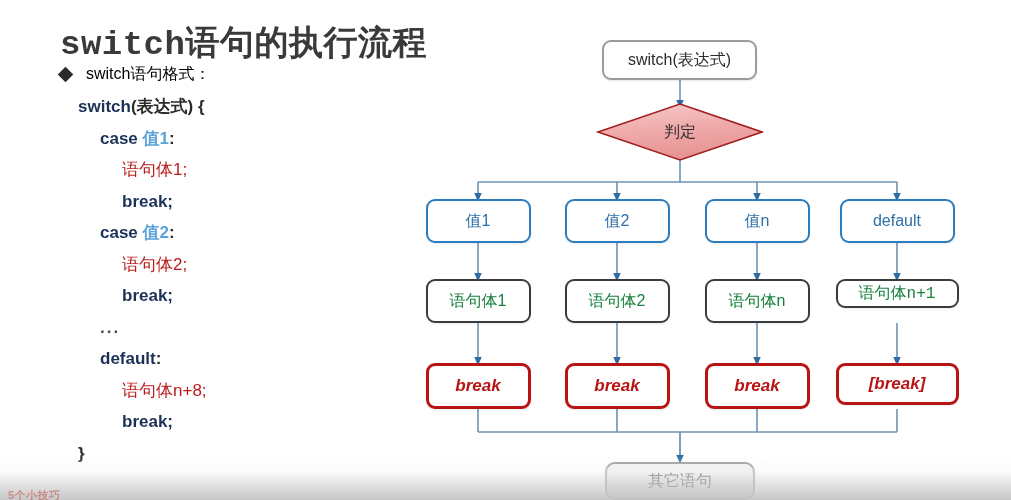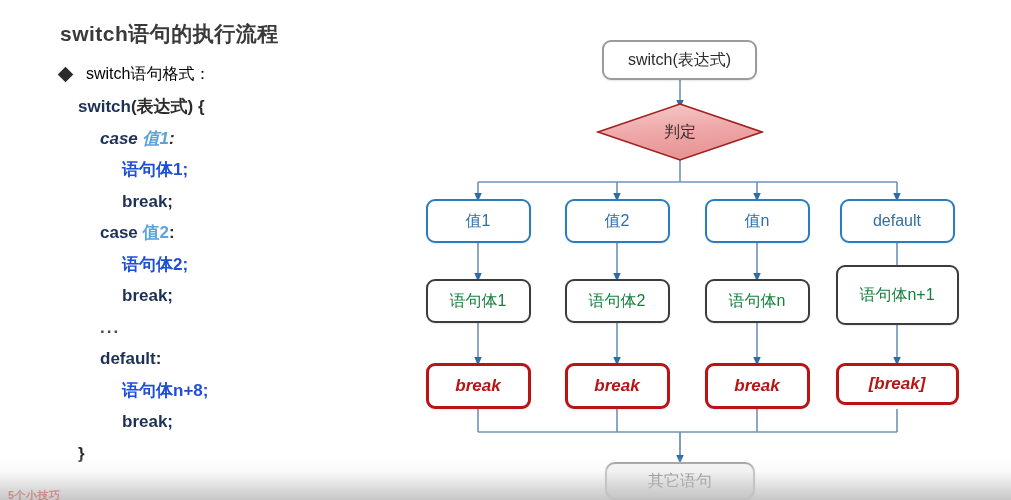--- a/index.html
+++ b/index.html
@@ -26,22 +26,22 @@
     font-size:11px; font-weight:bold; color:#c0392b;
     opacity:.45; letter-spacing:.5px;
     white-space:nowrap;
   }
 
   
   #left-panel { position:absolute; left:0; top:0; width:400px; height:500px; }
 
   #page-title {
     position:absolute; left:60px; top:20px;
-    font-size:21px; font-weight:bold; color:#3a3a3a;
-    letter-spacing:.5px; white-space:nowrap;
+    font-size:34px; font-weight:bold; color:#3a3a3a;
+    letter-spacing:.5px; white-space:nowrap;font-family:Liberation Mono, monospace;
   }
   #bullet-row {
     position:absolute; left:60px; top:64px;
     display:flex; align-items:center; gap:15px;
   }
   #bullet-diamond {
     width:11px; height:11px; background:#2b2b2b;
     transform:rotate(45deg); flex:none;
   }
 
@@ -49,21 +49,21 @@
     position:absolute;
     font-size:17px;
     font-weight:bold;
     color:#1f2f4d;
     white-space:pre;
     line-height:1;
   }
   .kw    { color:#1c3157; }
   .val   { color:#5ba3d9; font-weight:bold; }
   .punc  { color:#2b2b2b; }
-  .body  { color:#1d4ed8; font-weight:bold; }
+  .body  { color:#b91c1c; font-weight:normal; }
   .dots  { color:#4a4a4a; letter-spacing:2px; }
 
   
   #flow { position:absolute; left:400px; top:0; width:611px; height:500px; }
   #flow svg { position:absolute; left:0; top:0; }
 
   .node {
     position:absolute;
     display:flex; align-items:center; justify-content:center;
     text-align:center;
@@ -109,21 +109,21 @@
 
     <div id="page-title">switch语句的执行流程</div>
 
     <div id="bullet-row">
       <span id="bullet-diamond"></span>
       <span>switch语句格式：</span>
     </div>
 
     <div id="code-block">
         <div class="code-line" style="left: 78px; top: 98px;"><span class="kw">switch</span><span class="punc">(表达式) {</span></div>
-        <div class="code-line" style="left: 100px; top: 129.5px; font-style: italic;"><span class="kw">case </span><span class="val">值1</span><span class="punc">:</span></div>
+        <div class="code-line" style="left: 100px; top: 129.5px;"><span class="kw">case </span><span class="val">值1</span><span class="punc">:</span></div>
         <div class="code-line" style="left: 122px; top: 161px;"><span class="body">语句体1;</span></div>
         <div class="code-line" style="left: 122px; top: 192.5px;"><span class="kw">break;</span></div>
         <div class="code-line" style="left: 100px; top: 224px;"><span class="kw">case </span><span class="val">值2</span><span class="punc">:</span></div>
         <div class="code-line" style="left: 122px; top: 255.5px;"><span class="body">语句体2;</span></div>
         <div class="code-line" style="left: 122px; top: 287px;"><span class="kw">break;</span></div>
         <div class="code-line" style="left: 100px; top: 318.5px;"><span class="dots">...</span></div>
         <div class="code-line" style="left: 100px; top: 350px;"><span class="kw">default</span><span class="punc">:</span></div>
         <div class="code-line" style="left: 122px; top: 381.5px;"><span class="body">语句体n+8;</span></div>
         <div class="code-line" style="left: 122px; top: 413px;"><span class="kw">break;</span></div>
         <div class="code-line" style="left: 78px; top: 444.5px;"><span class="punc">}</span></div>
@@ -183,21 +183,21 @@
     <div id="nodes-values">
         <div class="node node-value" style="left: 25.5px; top: 199px; width: 105px; height: 44px;">值1</div>
         <div class="node node-value" style="left: 164.5px; top: 199px; width: 105px; height: 44px;">值2</div>
         <div class="node node-value" style="left: 304.5px; top: 199px; width: 105px; height: 44px;">值n</div>
         <div class="node node-value" style="left: 439.5px; top: 199px; width: 115px; height: 44px;">default</div>
       </div>
     <div id="nodes-statements">
         <div class="node node-stmt" style="left: 25.5px; top: 279px; width: 105px; height: 44px;">语句体1</div>
         <div class="node node-stmt" style="left: 164.5px; top: 279px; width: 105px; height: 44px;">语句体2</div>
         <div class="node node-stmt" style="left: 304.5px; top: 279px; width: 105px; height: 44px;">语句体n</div>
-        <div class="node node-stmt" style="left: 435.5px; top: 265px; width: 123px; height: 60px;">语句体n+1</div>
+        <div class="node node-stmt" style="left: 435.5px; top: 279px; width: 123px; height: 29px; font-family: Liberation Mono, monospace;">语句体n+1</div>
       </div>
     <div id="nodes-breaks">
         <div class="node node-break" style="left: 25.5px; top: 363px; width: 105px; height: 46px;">break</div>
         <div class="node node-break" style="left: 164.5px; top: 363px; width: 105px; height: 46px;">break</div>
         <div class="node node-break" style="left: 304.5px; top: 363px; width: 105px; height: 46px;">break</div>
         <div class="node node-break" style="left: 435.5px; top: 363px; width: 123px; height: 42px;">[break]</div>
       </div>
 
     <div class="node node-end" id="node-end" style="left:205px; top:462px; width:150px; height:38px;">其它语句</div>
   </div>

